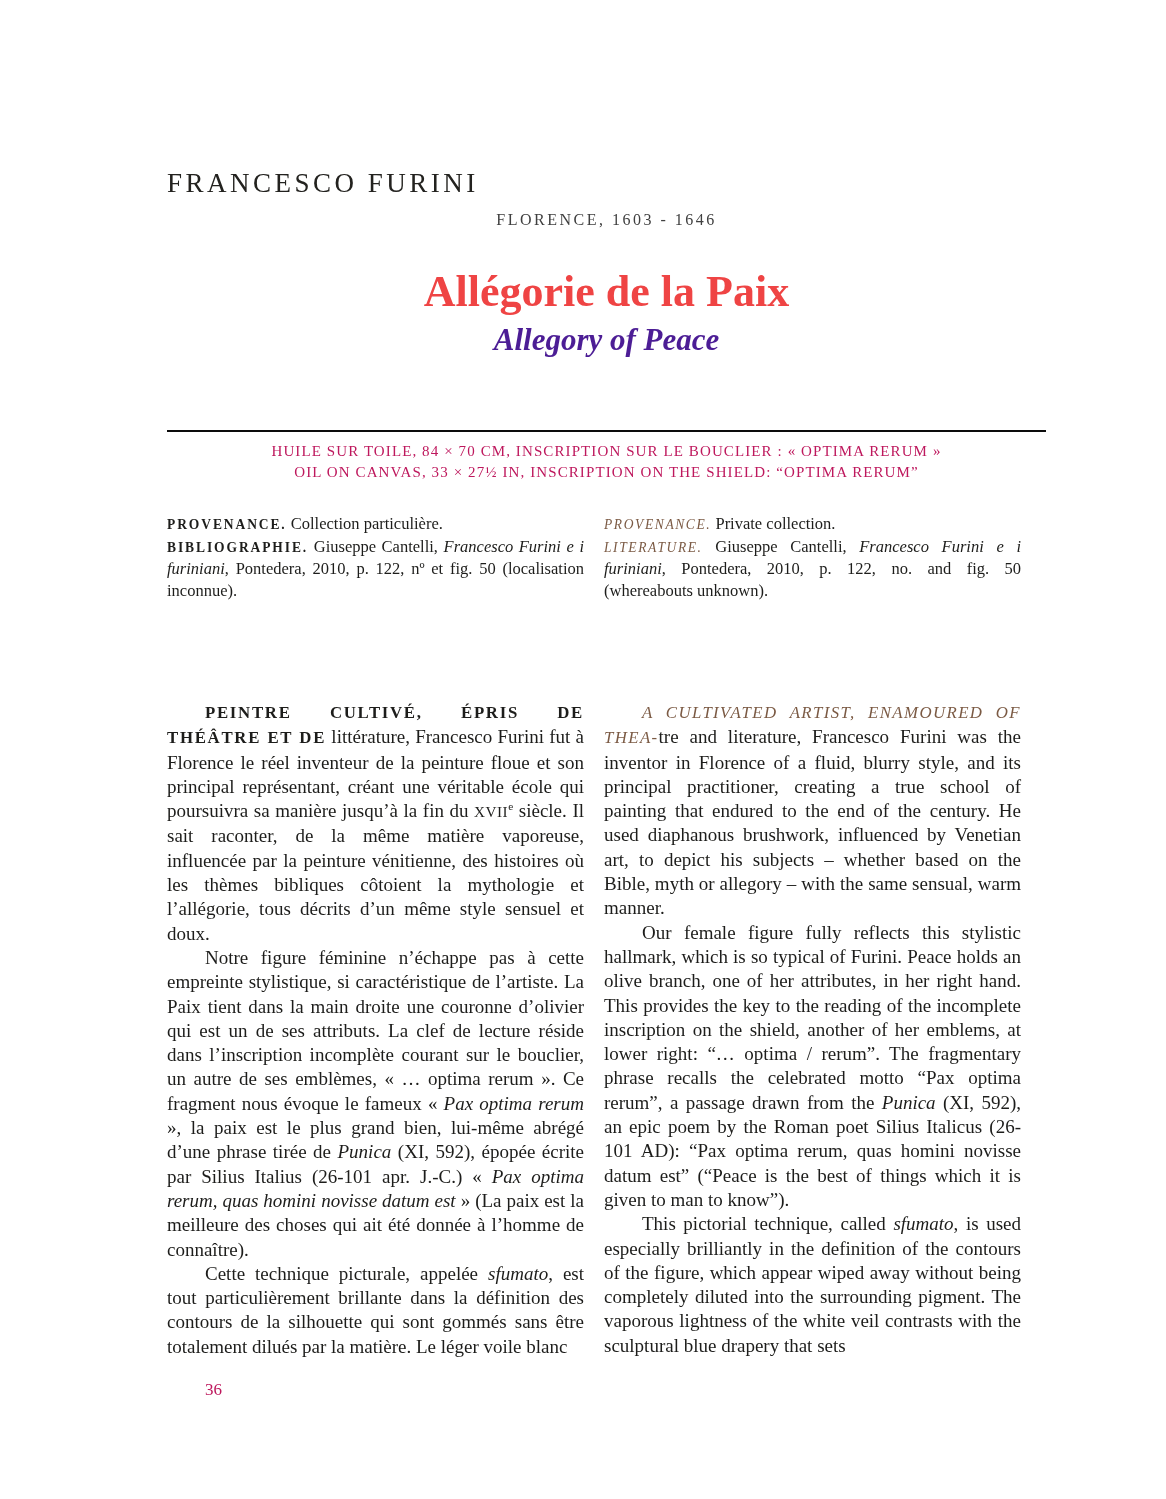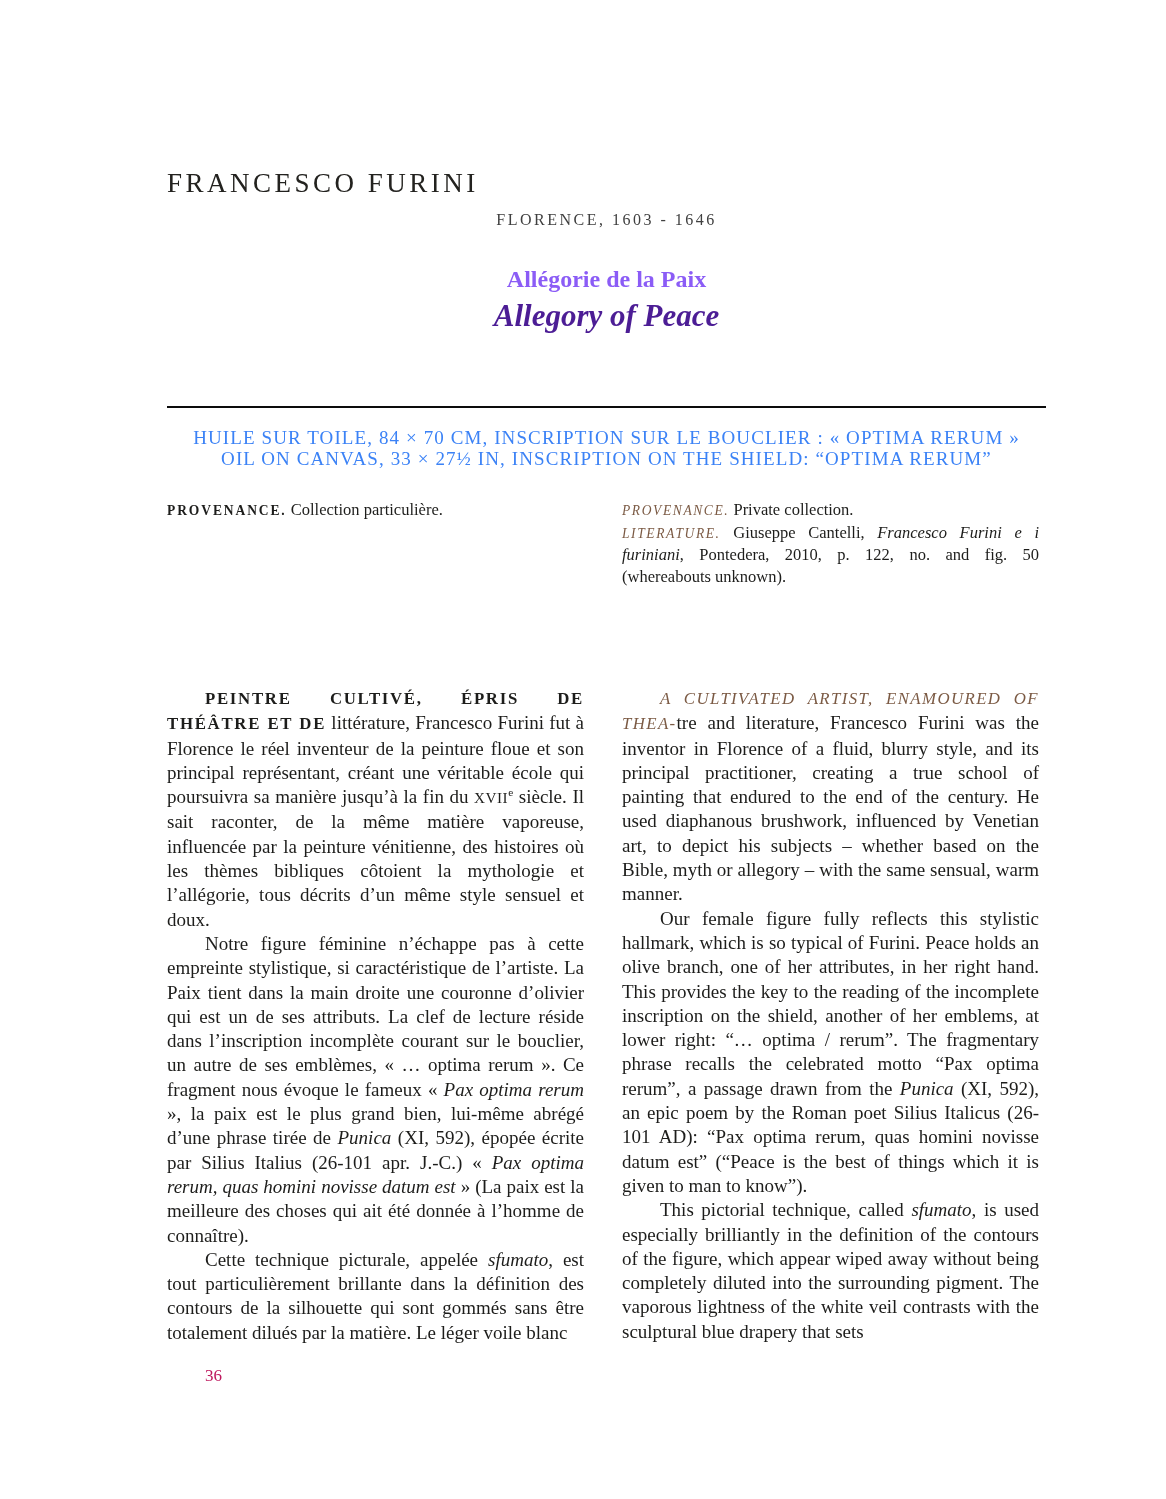--- a/index.html
+++ b/index.html
@@ -24,49 +24,49 @@
   }
   .artist-dates {
     text-align: center;
     font-size: 16px;
     letter-spacing: 2.5px;
     margin-top: 12px;
     color: #404040;
   }
   .title-fr {
     text-align: center;
-    font-size: 24px;
+    font-size: 44px;
     font-weight: bold;
     margin-top: 37px;
-    color: #8b5cf6;
+    color: #ef4444;
   }
   .title-en {
     text-align: center;
     font-size: 31px;
     font-weight: bold;
     font-style: italic;
     margin-top: 5px;
     color: #4c1d95;
   }
   
   .rule {
     border: none;
     border-top: 2px solid #0c0c0c;
     margin: 72px 0 0 0;
   }
   .medium-block {
-    margin-top: 19px;
+    margin-top: 9px;
     text-align: center;
-    font-size: 19px;
+    font-size: 15px;
     letter-spacing: 1.1px;
     line-height: 21px;
-    color: #3b82f6;
+    color: #be185d;
   }
   
-  .two-col { display: flex; gap: 38px; }
+  .two-col { display: flex; gap: 20px; }
   .col { width: 417px; }
   .prov-block { margin-top: 30px; font-size: 16.5px; line-height: 21.5px; }
   .prov-para { margin: 0; text-align: justify; }
   
   .body-block { margin-top: 99px; font-size: 19px; line-height: 24.3px; }
   .para { margin: 0; text-align: justify; text-indent: 38px; }
   
   .seg-i { font-style: italic; }
   .seg-sc { font-size: 0.8em; letter-spacing: 0.5px; }
   .seg-sup { vertical-align: super; font-size: 0.6em; line-height: 0; }
@@ -95,20 +95,21 @@
   <hr class="rule">
 
   <div class="medium-block">
     <div>HUILE SUR TOILE, 84 × 70 CM, INSCRIPTION SUR LE BOUCLIER : « OPTIMA RERUM »</div>
     <div>OIL ON CANVAS, 33 × 27½ IN, INSCRIPTION ON THE SHIELD: “OPTIMA RERUM”</div>
   </div>
 
   <div class="two-col prov-block">
     <div class="col">
         <p class="prov-para"><span class="seg-label-fr">PROVENANCE.</span><span> Collection particulière.</span></p>
+        <p class="prov-para"><span class="seg-label-fr">BIBLIOGRAPHIE.</span><span> Giuseppe Cantelli, </span><span class="seg-i">Francesco Furini e i furiniani</span><span>, Pontedera, 2010, p. 122, nº et fig. 50 (localisation inconnue).</span></p>
       </div>
     <div class="col">
         <p class="prov-para"><span class="seg-label-en">PROVENANCE.</span><span> Private collection.</span></p>
         <p class="prov-para"><span class="seg-label-en">LITERATURE.</span><span> Giuseppe Cantelli, </span><span class="seg-i">Francesco Furini e i furiniani</span><span>, Pontedera, 2010, p. 122, no. and fig. 50 (whereabouts unknown).</span></p>
       </div>
   </div>
 
   <div class="two-col body-block">
     <div class="col">
         <p class="para"><span class="seg-lead-fr">PEINTRE CULTIVÉ, ÉPRIS DE THÉÂTRE ET DE</span><span> littérature, Francesco Furini fut à Florence le réel inventeur de la peinture floue et son principal représentant, créant une véritable école qui poursuivra sa manière jusqu’à la fin du </span><span class="seg-sc">XVII</span><span class="seg-sup">e</span><span> siècle. Il sait raconter, de la même matière vaporeuse, influencée par la peinture vénitienne, des histoires où les thèmes bibliques côtoient la mythologie et l’allégorie, tous décrits d’un même style sensuel et doux.</span></p>

